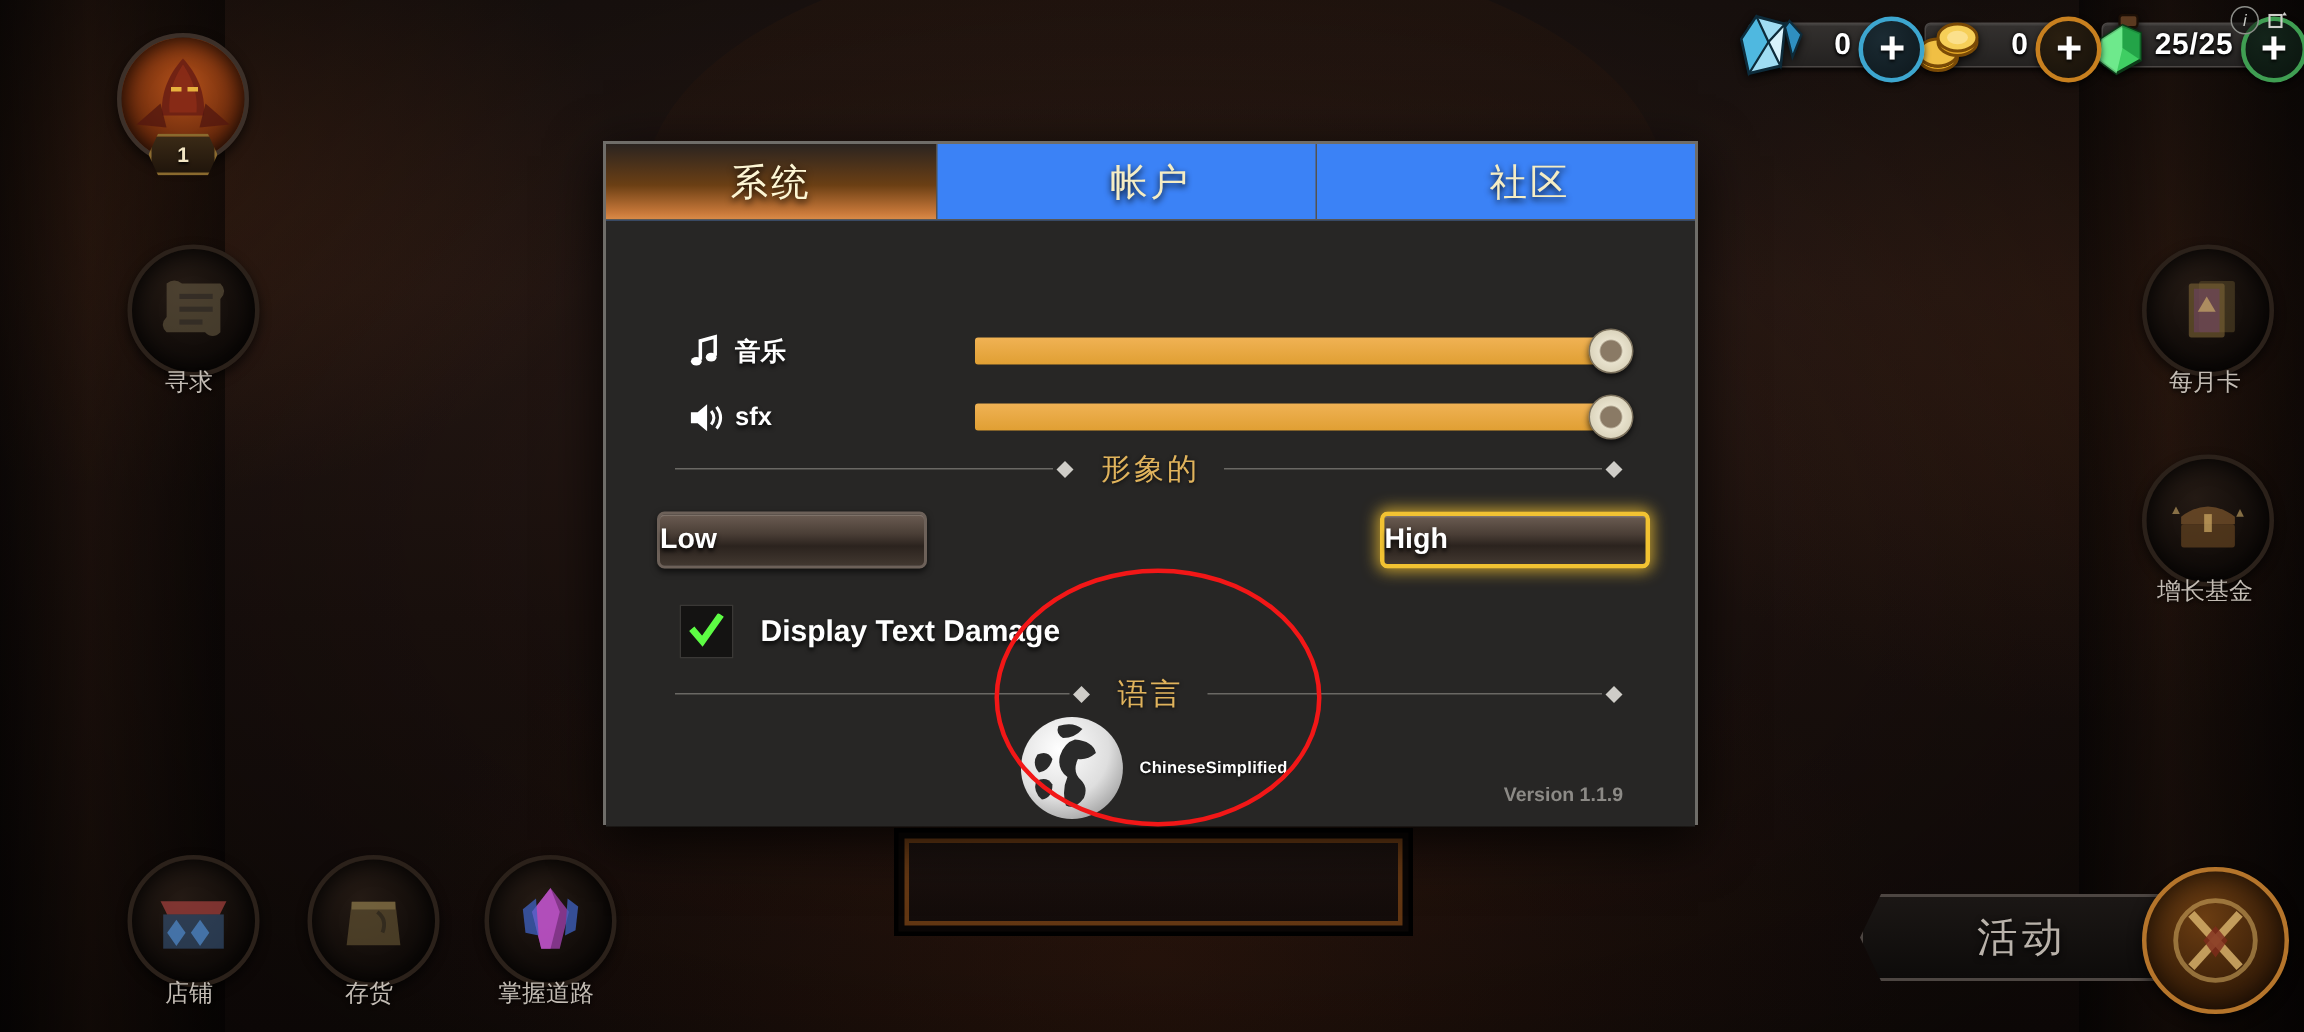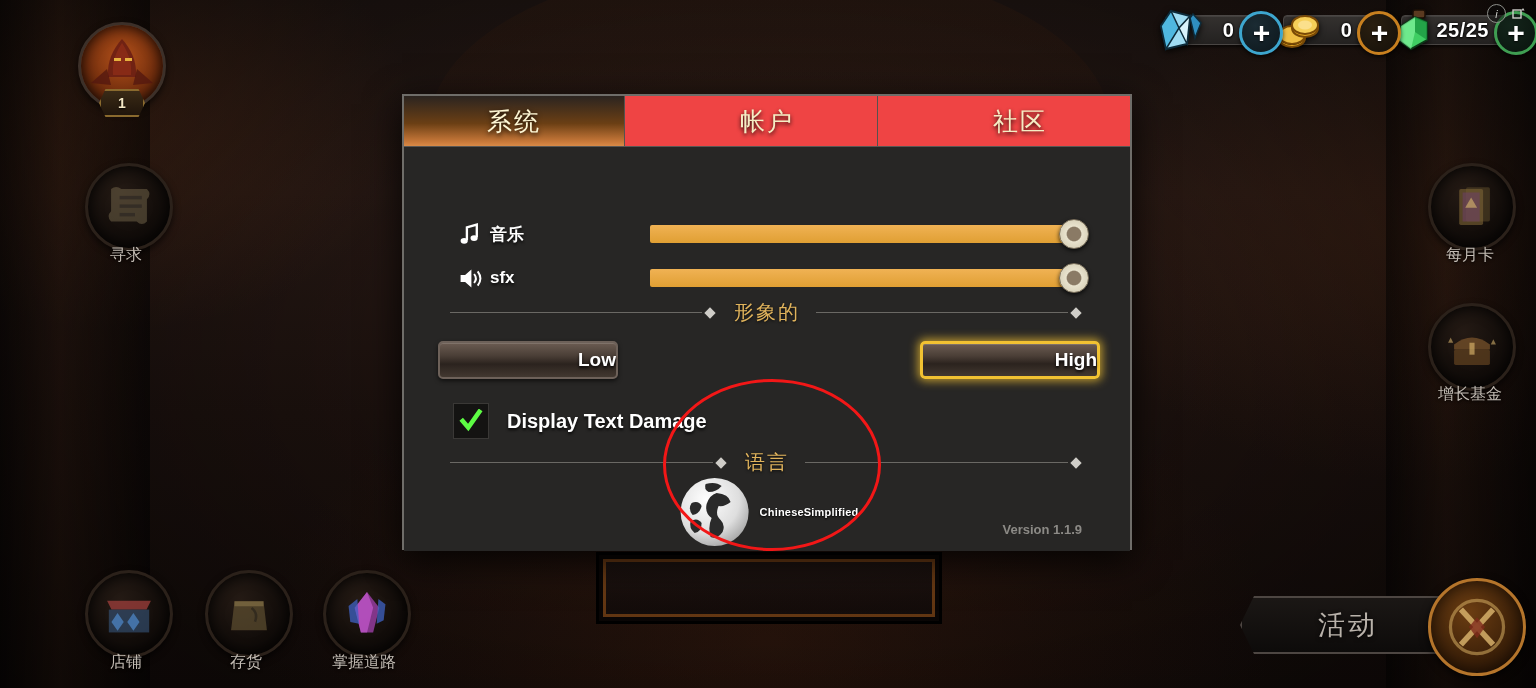--- a/index.html
+++ b/index.html
@@ -97,21 +97,21 @@
     display:flex;align-items:center;justify-content:center;
     box-shadow:0 3px 8px rgba(0,0,0,.7);}
   #events-label{color:#b9b2aa;font-size:27px;letter-spacing:3px;text-shadow:0 1px 4px #000;}
   #events-emblem{position:absolute;left:1428px;top:578px;width:92px;height:92px;border-radius:50%;
     background:radial-gradient(circle at 42% 34%,#6b3d12,#3a1f08 62%,#1c0d05 100%);
     border:3px solid #b5752b;box-shadow:0 3px 9px rgba(0,0,0,.75), inset 0 0 16px rgba(0,0,0,.6);
     display:flex;align-items:center;justify-content:center;}
 
   
   #settings-dialog{position:absolute;left:402px;top:94px;width:730px;height:456px;
-    background:#ef4444;border:2px solid #6f6d69;box-sizing:border-box;
+    background:#3b82f6;border:2px solid #6f6d69;box-sizing:border-box;
     box-shadow:0 10px 34px rgba(0,0,0,.82);z-index:30;}
   #tab-bar{display:flex;height:50px;border-bottom:1px solid #5a5754;}
   .tab{flex:1;display:flex;align-items:center;justify-content:center;
     position:relative;cursor:pointer;}
   .tab + .tab{border-left:1px solid #55524f;padding-left:32px;}
   .tab-text{font-size:25px;letter-spacing:2px;
     color:#f5edc4;text-shadow:0 2px 4px rgba(0,0,0,.9);}
   .tab.active{background:linear-gradient(180deg,#2b2420 0%,#6b3f14 55%,#c9793a 92%,#d98a47 100%);}
   .tab.active .tab-text{color:#fdf6d4;text-shadow:0 2px 5px rgba(0,0,0,.95);}
 
@@ -140,21 +140,21 @@
   .div-line{flex:1;height:1px;background:#6a6864;}
   .div-diamond{width:8px;height:8px;background:#cfcdc8;transform:rotate(45deg);margin:0 4px;}
   .div-title{color:#e0b35c;font-size:20px;letter-spacing:2px;padding:0 16px;
     text-shadow:0 1px 3px rgba(0,0,0,.8);white-space:nowrap;}
 
   
   #quality-row{position:absolute;left:34px;right:30px;top:194px;display:flex;justify-content:space-between;}
   .qbtn{width:180px;height:38px;border-radius:5px;
     background:linear-gradient(180deg,#6b5c52 0%,#4a3e36 38%,#2b231e 62%,#423830 100%);
     border:2px solid #6d6159;box-sizing:border-box;
-    display:flex;align-items:center;justify-content:flex-end;cursor:pointer;
+    display:flex;align-items:center;justify-content:flex-start;cursor:pointer;
     box-shadow:inset 0 1px 0 rgba(255,255,255,.14),0 2px 4px rgba(0,0,0,.6);}
   .qbtn span{color:#fff;font-size:19px;font-weight:bold;text-shadow:0 2px 3px rgba(0,0,0,.85);}
   .qbtn.selected{border:3px solid #f1c232;
     box-shadow:0 0 10px 2px rgba(241,194,50,.75),inset 0 1px 0 rgba(255,255,255,.14);}
 
   
   #checkbox-row{position:absolute;left:38px;top:256px;display:flex;align-items:center;gap:18px;padding-left:11px;}
   #text-damage-check{width:34px;height:34px;background:#141312;border:1px solid #3a3836;
     display:flex;align-items:center;justify-content:center;cursor:pointer;}
   #checkbox-label{color:#fff;font-size:20px;font-weight:bold;text-shadow:0 2px 3px rgba(0,0,0,.85);}

